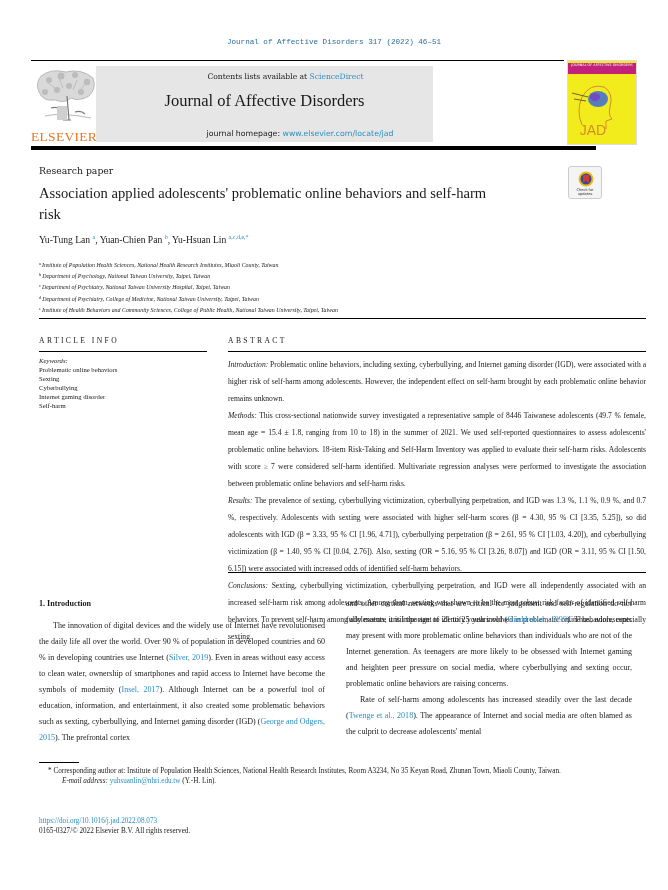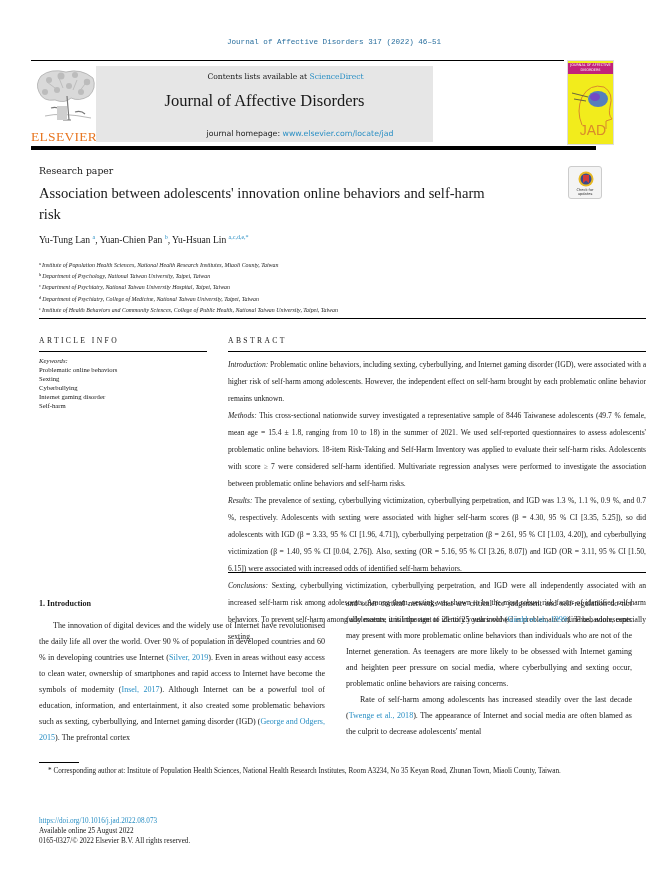--- a/index.html
+++ b/index.html
@@ -14,21 +14,21 @@
     #rule-bottom2 { left: 496px; top: 146px; width: 100px; height: 4px; background: #000; }
 
     #elsevier-logo { left: 31px; top: 66px; width: 70px; height: 78px; }
     #elsevier-word { left: 31px; top: 129px; font-size: 13.5px; color: #e87722; letter-spacing: 0.3px; font-family: "Liberation Serif", serif; }
 
     #masthead-box { left: 96px; top: 66px; width: 337px; height: 76px; background: #e6e6e6; }
     #contents-line { left: 96px; top: 72px; width: 379px; text-align: center; font-size: 7.6px; }
     #journal-name { left: 96px; top: 91px; width: 337px; text-align: center; font-size: 16.5px; font-family: "Liberation Serif", serif; color: #1a1a1a; }
     #homepage-line { left: 96px; top: 129px; width: 408px; text-align: center; font-size: 7.8px; font-family: "DejaVu Sans", sans-serif; }
 
-    #cover { left: 567px; top: 60px; width: 47px; height: 85px; background: #f2ec1c; border: 1px solid #ddd; overflow: hidden; }
+    #cover { left: 567px; top: 60px; width: 70px; height: 85px; background: #f2ec1c; border: 1px solid #ddd; overflow: hidden; }
     #cover-band { position: absolute; left: 0; top: 2px; width: 100%; height: 11px; background: #c2227a; color: #fff; font-size: 3.4px; text-align: center; font-family: "DejaVu Sans", sans-serif; line-height: 5px; }
 
     #paper-type { left: 39px; top: 165px; font-size: 9.3px; }
     #title { left: 39px; top: 183px; width: 470px; font-size: 14.6px; line-height: 21px; font-family: "Liberation Serif", serif; }
     #crossmark { left: 568px; top: 166px; width: 34px; height: 33px; border: 1px solid #ccc; border-radius: 3px; background: #f4f4f4; }
     #crossmark-label { position: absolute; left: 0; width: 100%; top: 21px; text-align: center; font-size: 3.6px; line-height: 4px; font-family: "DejaVu Sans", sans-serif; color: #333; }
 
     #authors { left: 39px; top: 234px; font-size: 9.6px; font-family: "Liberation Serif", serif; }
     #authors sup { font-size: 6px; color: #2a8fc4; vertical-align: 4px; }
 
@@ -107,21 +107,21 @@
     <ellipse cx="27" cy="22" rx="5" ry="4" fill="#7a3cc8" opacity="0.8"></ellipse>
     <path d="M4 18 L20 22 M6 24 L18 26" stroke="#444" stroke-width="0.8"></path>
     <text x="25" y="60" text-anchor="middle" font-size="14" fill="#d98a2b" font-family="Liberation Sans, sans-serif">JAD</text>
   </svg>
 </div>
 
 <div class="abs" id="rule-bottom"></div>
 <div class="abs" id="rule-bottom2"></div>
 
 <div class="abs" id="paper-type">Research paper</div>
-<div class="abs" id="title">Association between adolescents' innovation online behaviors and self-harm risk</div>
+<div class="abs" id="title">Association applied adolescents' problematic online behaviors and self-harm risk</div>
 
 <div class="abs" id="crossmark">
   <svg style="position:absolute;left:9px;top:3px" width="16" height="18" viewBox="0 0 16 18">
     <circle cx="8" cy="9" r="7.5" fill="#e8b923"></circle>
     <circle cx="8" cy="9" r="5.5" fill="#3a4b8c"></circle>
     <path d="M5 5 L11 5 L11 13 L8 10.5 L5 13 Z" fill="#d23a3a"></path>
   </svg>
   <div id="crossmark-label">Check for updates</div>
 </div>
 
@@ -173,19 +173,19 @@
 </div>
 
 <div class="abs col" id="col-right">
   <div><span>and other cortical networks that are critical for judgement and self-regulation do not fully mature until the age of 21 to 25 years old (</span><span class="link">Giedd et al., 1999</span><span>). Thus, adolescents may present with more problematic online behaviors than individuals who are not of the Internet generation. As teenagers are more likely to be obsessed with Internet gaming and heighten peer pressure on social media, where cyberbullying and sexting occur, problematic online behaviors are raising concerns.</span></div>
   <div class="p2"><span>Rate of self-harm among adolescents has increased steadily over the last decade (</span><span class="link">Twenge et al., 2018</span><span>). The appearance of Internet and social media are often blamed as the culprit to decrease adolescents' mental</span></div>
 </div>
 
 <div class="abs" id="fn-rule"></div>
 <div class="abs" id="footnote">
   <p>* Corresponding author at: Institute of Population Health Sciences, National Health Research Institutes, Room A3234, No 35 Keyan Road, Zhunan Town, Miaoli County, Taiwan.</p>
+  <p><span class="email-label">E-mail address:</span> <span class="link">yuhsuanlin@nhri.edu.tw</span><span> (Y.-H. Lin).</span></p>
 </div>
 
 <div class="abs" id="pubinfo">
   <div class="link">https://doi.org/10.1016/j.jad.2022.08.073</div>
-  <div>Available online 25 August 2022</div>
   <div>0165-0327/© 2022 Elsevier B.V. All rights reserved.</div>
 </div>
 
 </body></html>

